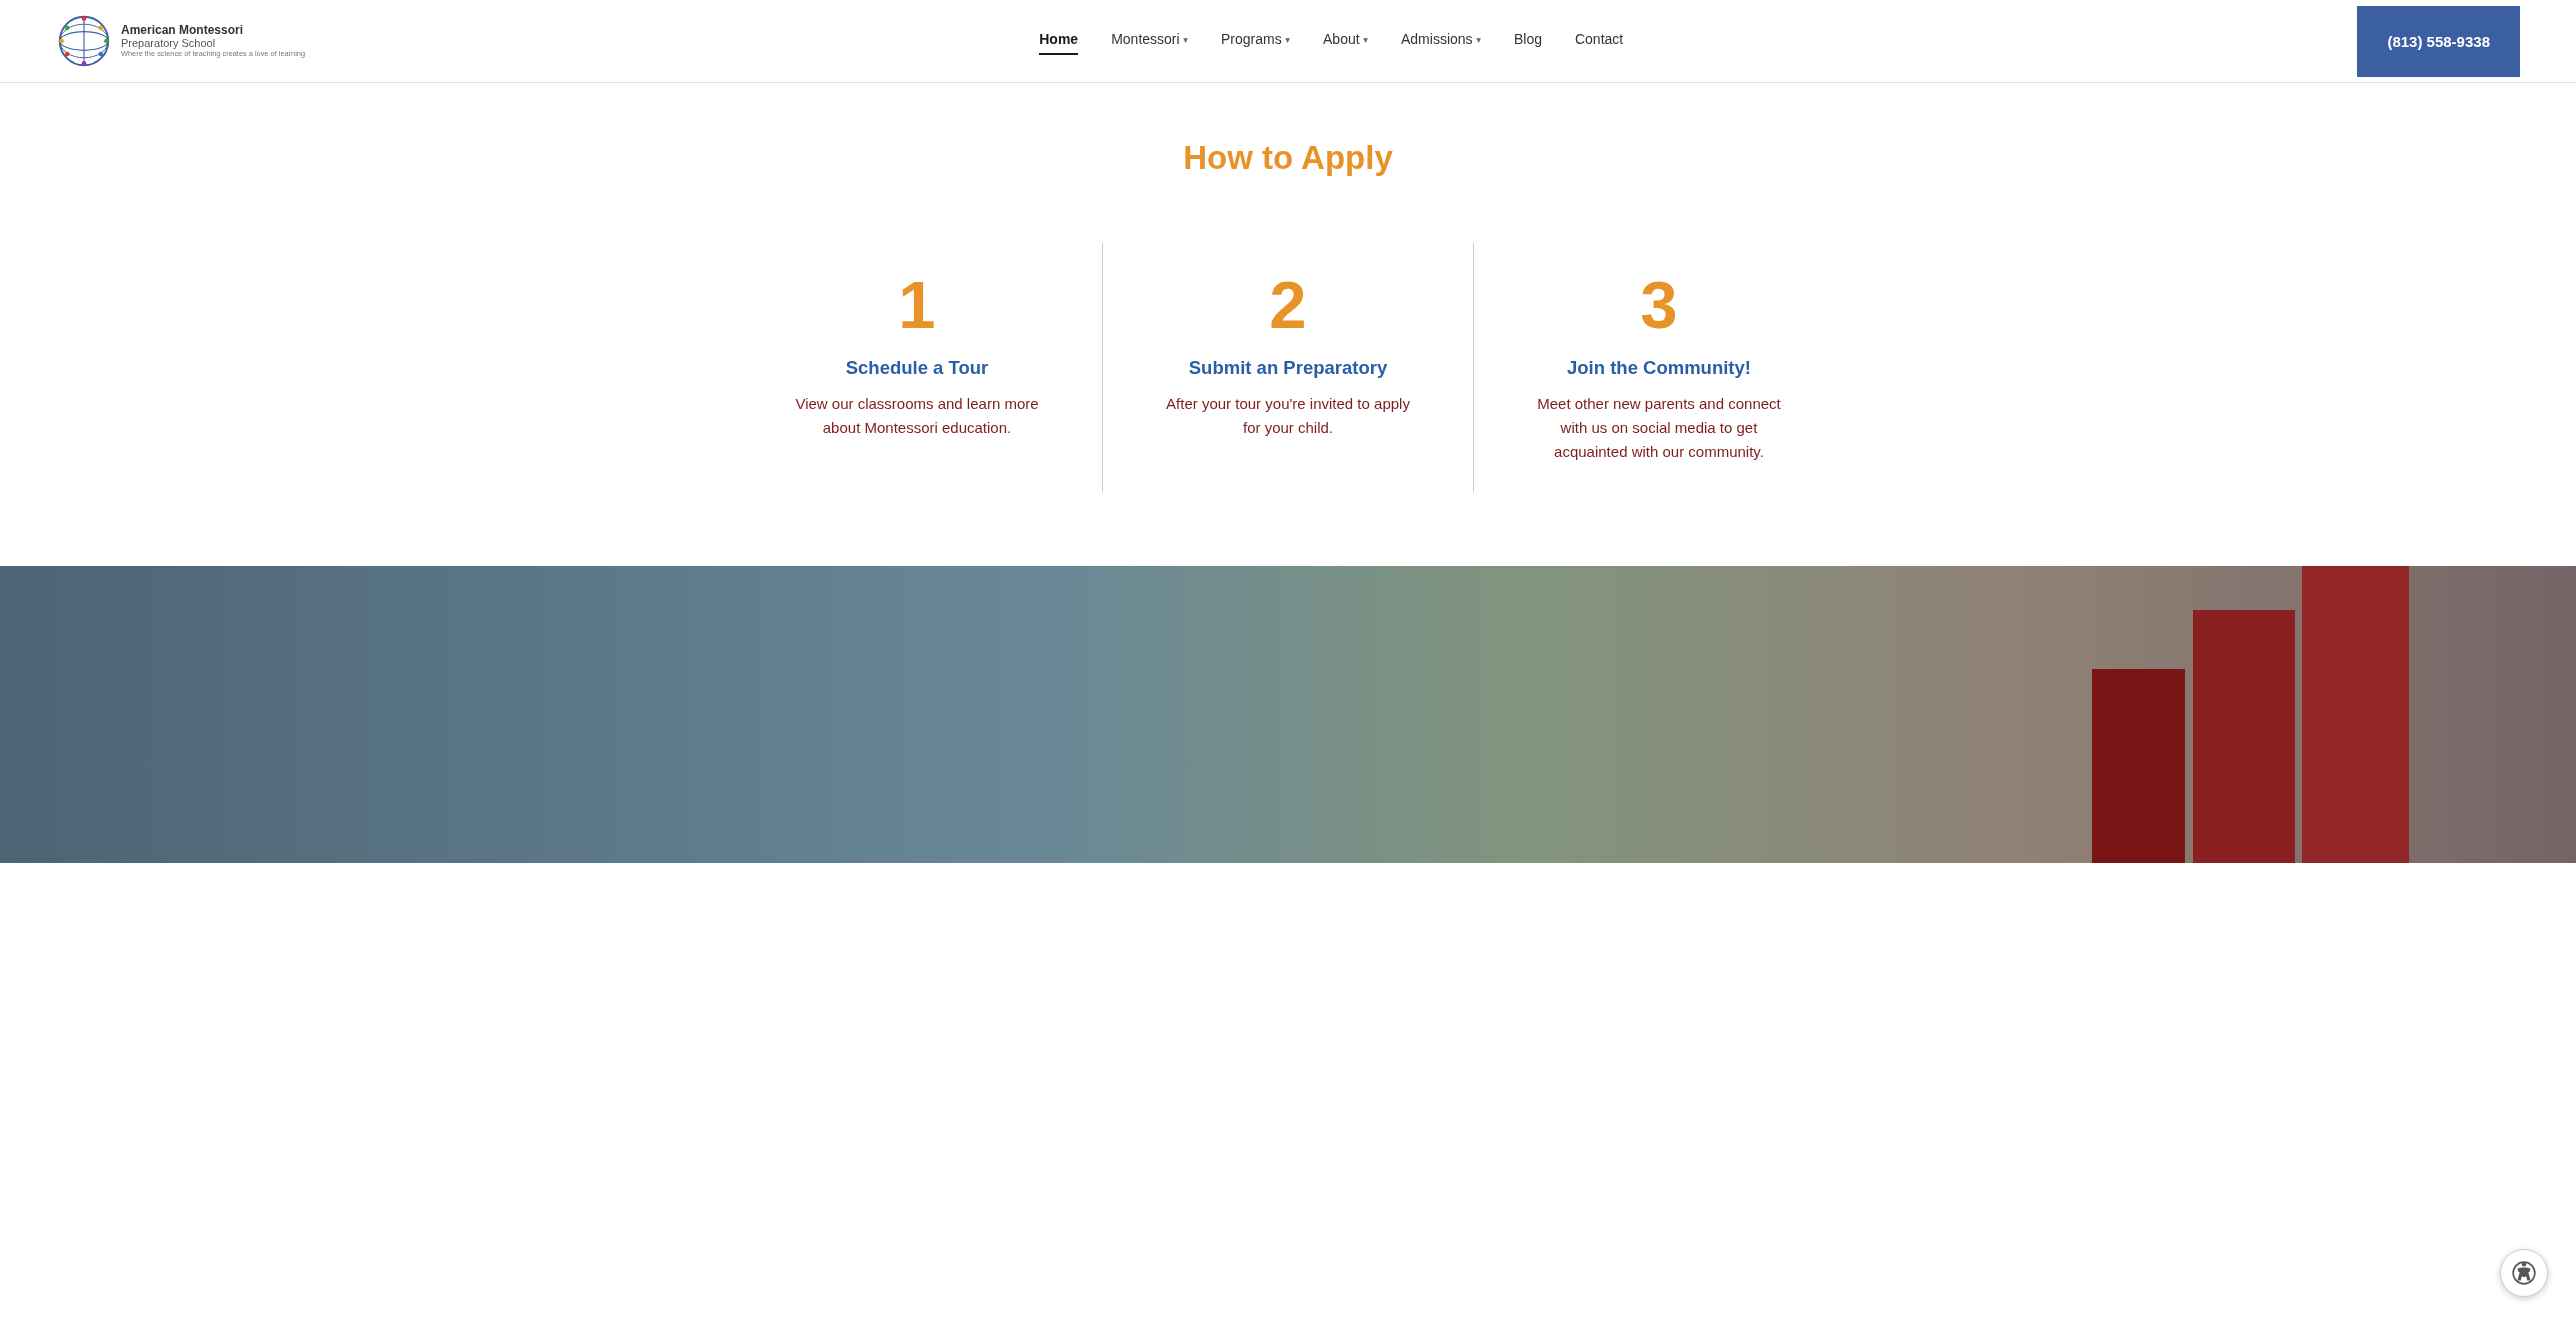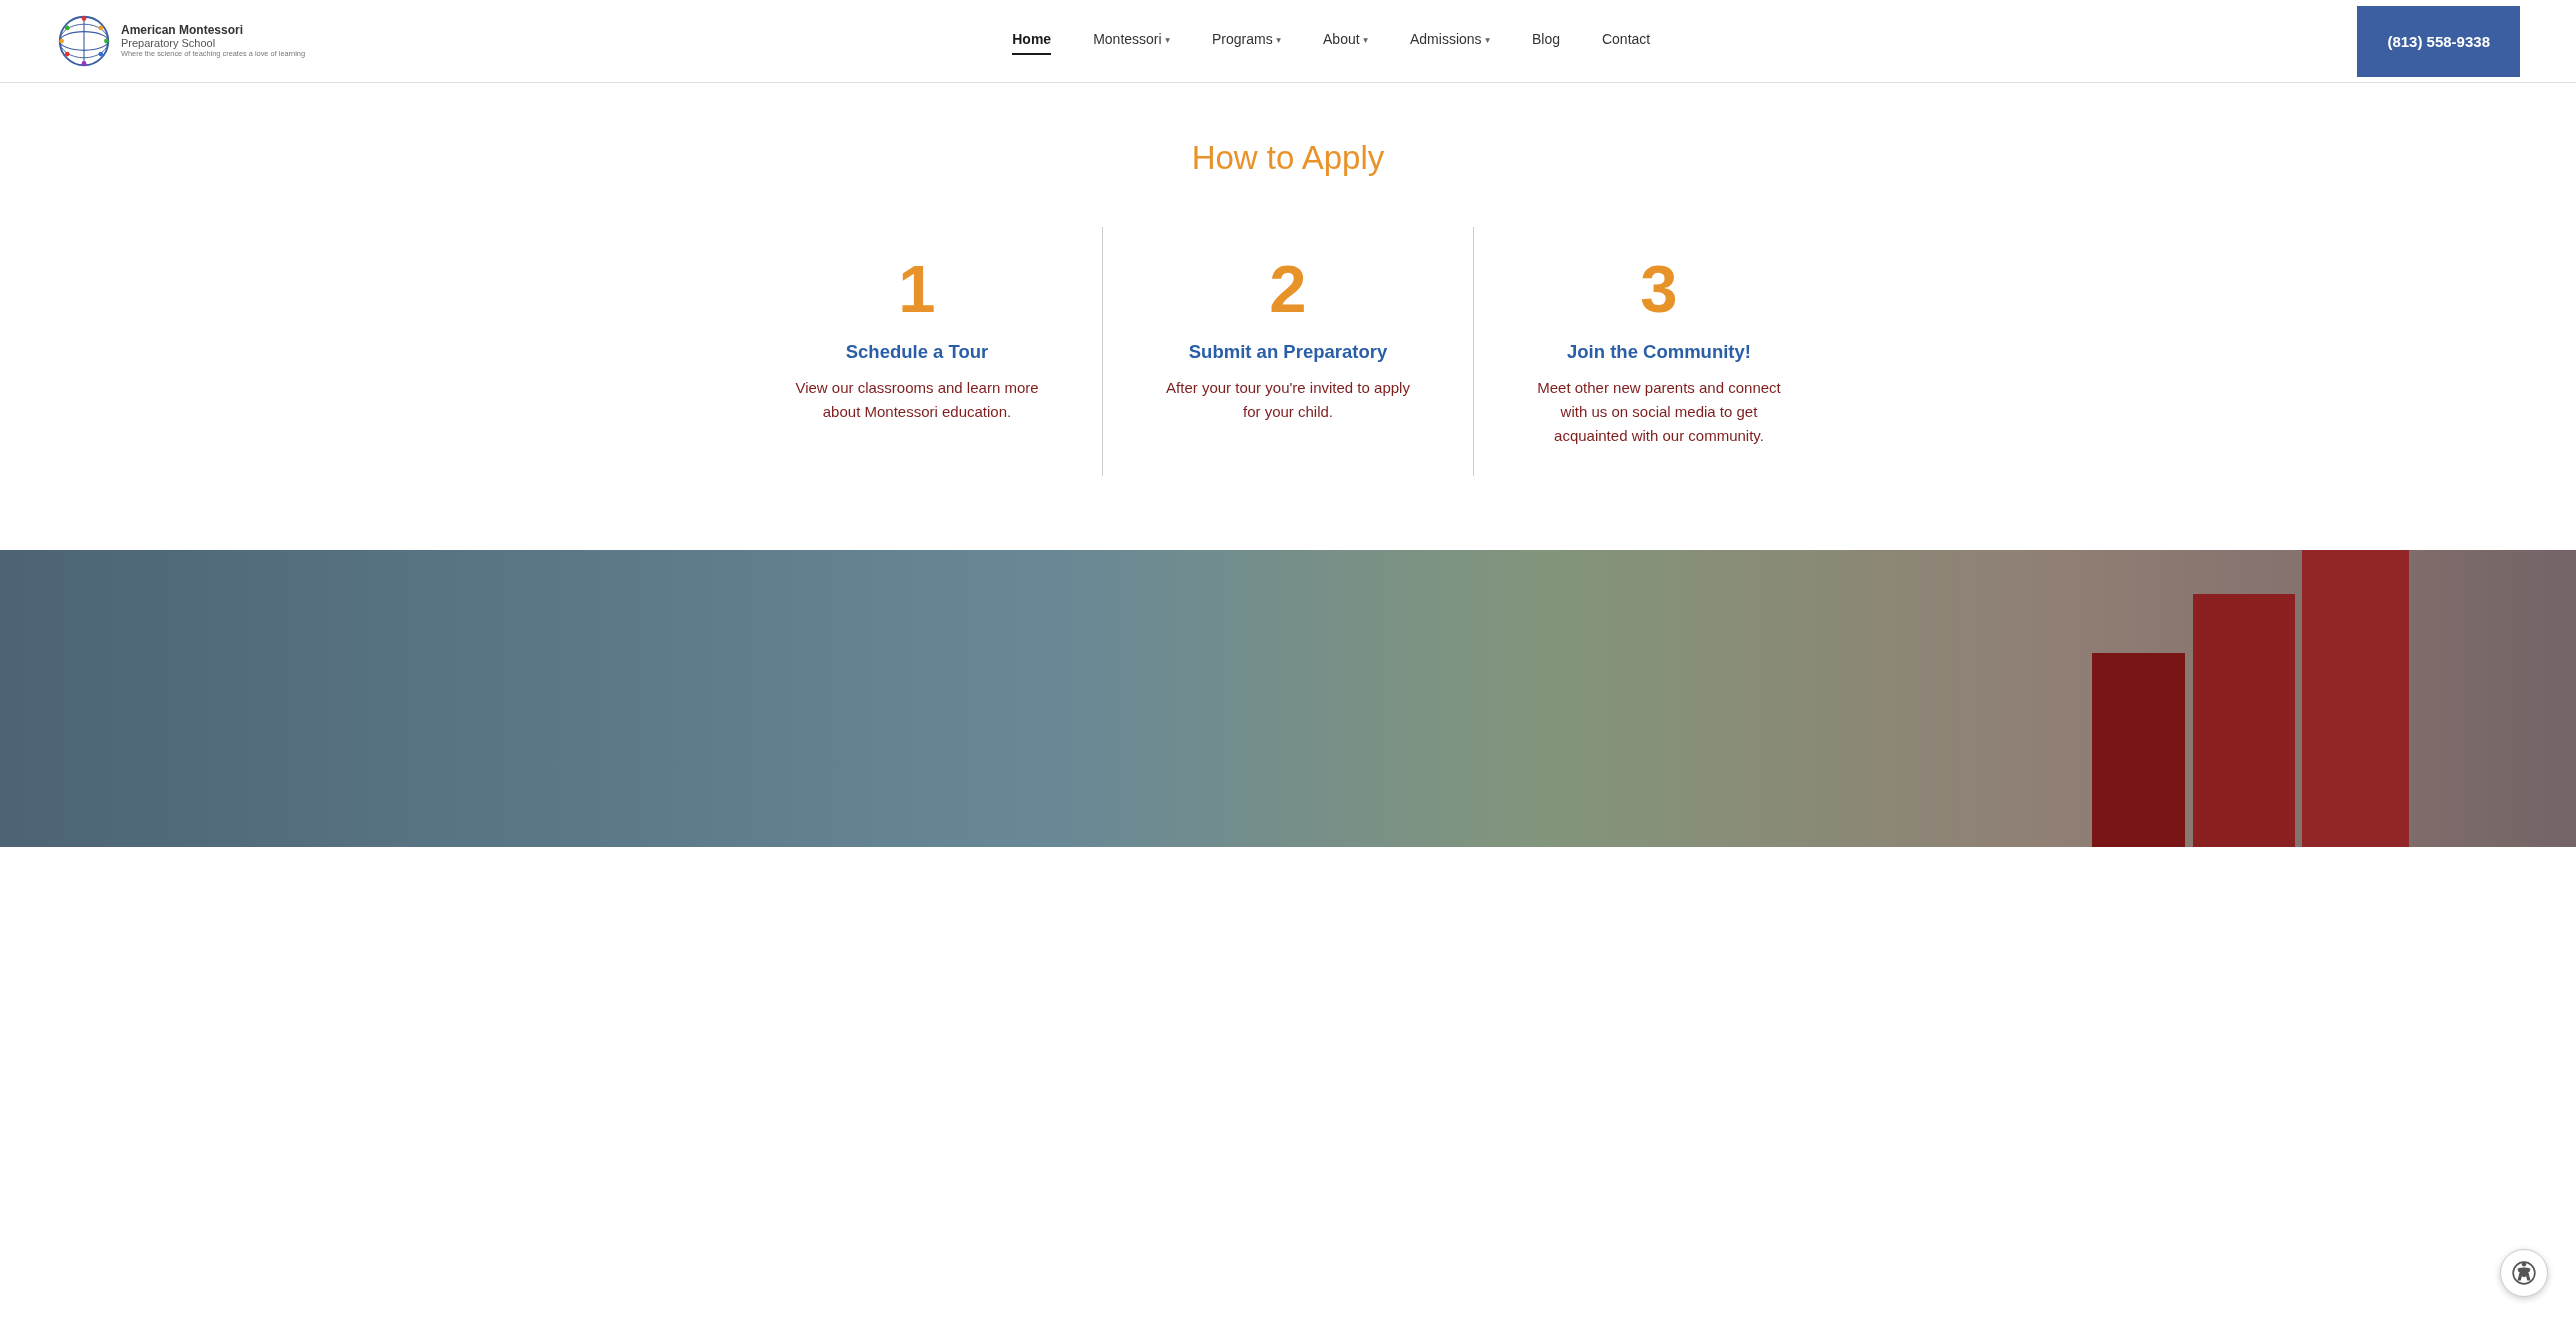--- a/index.html
+++ b/index.html
@@ -41,21 +41,21 @@
       color: #555;
     }
     .logo-text .school-tagline {
       font-size: 7.4px;
       color: #777;
     }
 
     nav {
       display: flex;
       align-items: center;
-      gap: 42px;
+      gap: 33px;
     }
     .nav-item {
       font-size: 14px;
       color: #333;
       cursor: pointer;
       text-decoration: none;
       display: flex;
       align-items: center;
       gap: 3.7px;
       padding-bottom: 3.7px;
@@ -93,23 +93,23 @@
     }
 
     
     .how-to-apply {
       padding: 56px 37px 74px;
       background: #fff;
     }
     .section-title {
       text-align: center;
       font-size: 33px;
-      font-weight: 400;
+      font-weight: 700;
       color: #e8932a;
-      margin-bottom: 50px;
+      margin-bottom: 66px;
     }
     .steps-container {
       display: flex;
       justify-content: center;
       max-width: 1112px;
       margin: 0 auto;
     }
     .step {
       flex: 1;
       text-align: center;

